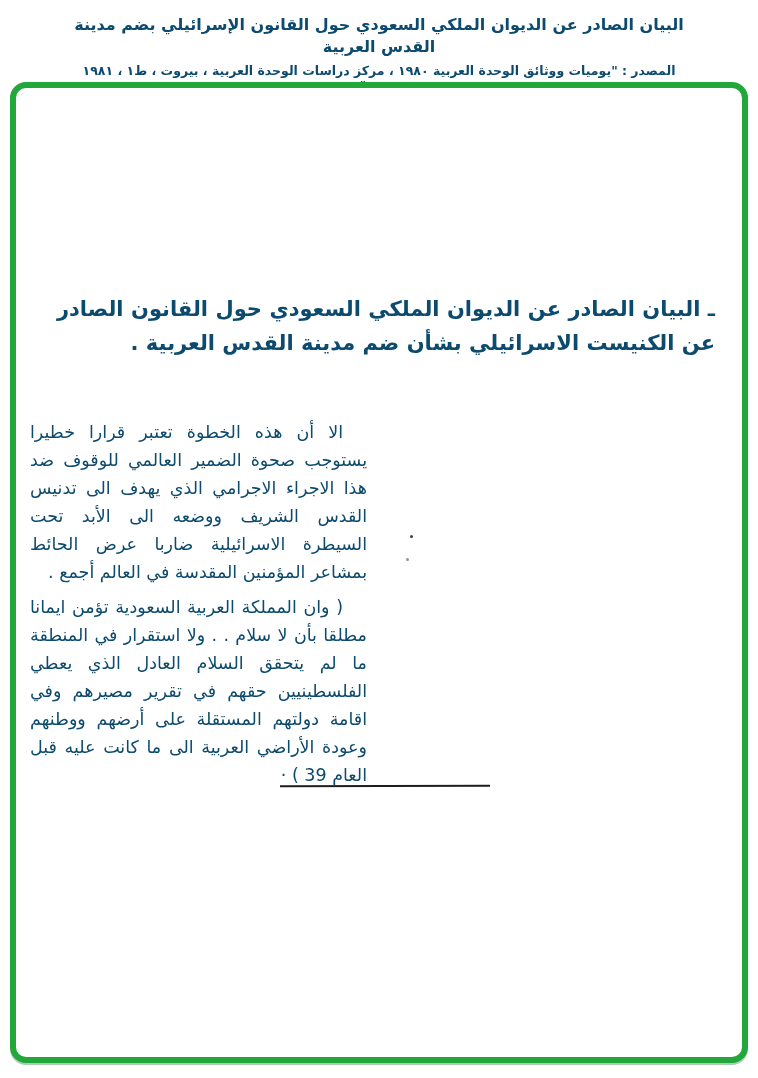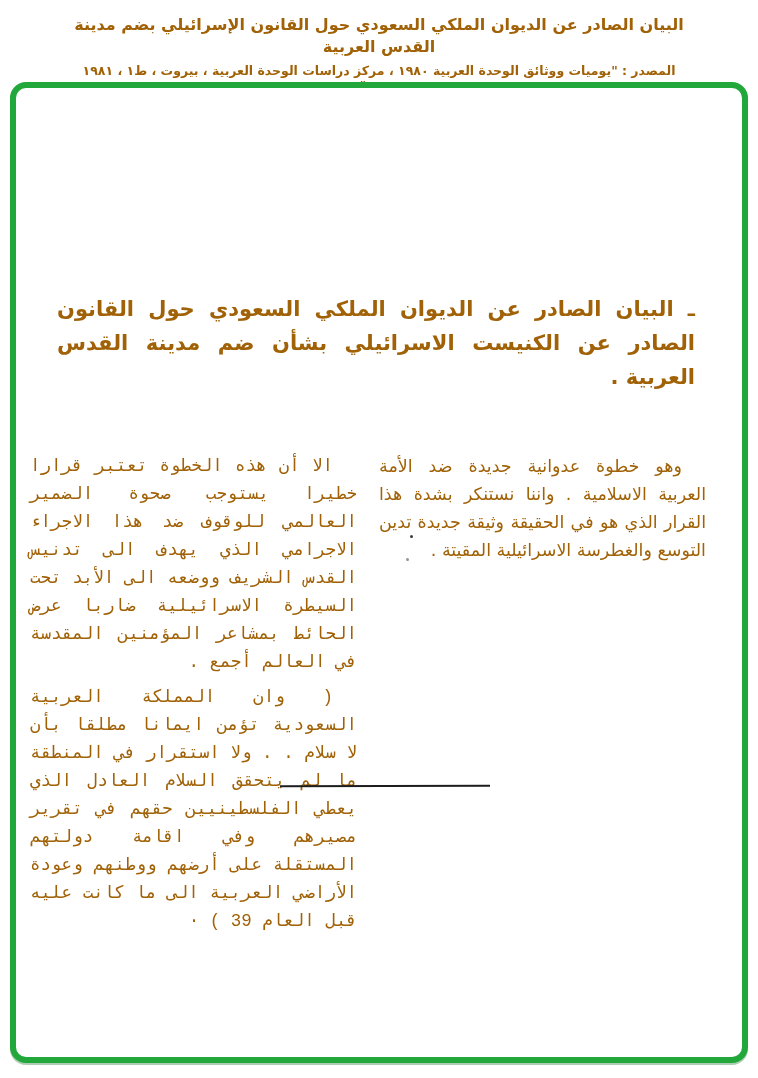--- a/index.html
+++ b/index.html
@@ -1,44 +1,44 @@
 <!DOCTYPE html>
 <html lang="ar"><head>
 <meta charset="utf-8">
 <style>
   html, body { margin: 0; padding: 0; background: #ffffff; }
   .page {
     position: relative; width: 758px; height: 1078px; margin: 0 auto;
-    background: #ffffff; color: #a16207; overflow: hidden;
+    background: #ffffff; color: #0c4a6e; overflow: hidden;
     font-family: "DejaVu Sans", sans-serif;
   }
   .hdr { position: absolute; top: 14px; left: 0; width: 100%; text-align: center; direction: rtl; }
   .hdr-title  { font-size: 16px; font-weight: bold; padding: 0 70px; line-height: 1.35; }
   .hdr-source { font-size: 12.5px; font-weight: bold; margin-top: 6px; padding: 0 80px; }
   .frame {
     position: absolute; left: 10px; top: 82px; width: 738px; height: 981px;
     box-sizing: border-box; border: 6px solid #22a83a; border-radius: 16px;
     background: #ffffff; box-shadow: 0 2px 0 rgba(20,110,40,0.35);
   }
   .frame-inner {
     position: relative; width: 100%; height: 100%; box-sizing: border-box;
-    direction: rtl; padding: 204px 36px 0 14px;
+    direction: rtl; padding: 204px 16px 0 14px;
   }
   .heading {
     margin: 0 11px 0 27px; font-size: 21px; font-weight: bold;
     line-height: 1.62; text-align: justify;
   }
   .dateline {
     display: flex; justify-content: space-between; align-items: baseline;
     margin: 18px 11px 0 27px; font-size: 18.5px; font-weight: 600;
   }
   .columns { display: flex; gap: 22px; margin-top: 40px; font-size: 17.5px; line-height: 28px; }
   .col { flex: 1 1 0; text-align: justify; min-width: 0; }
   .col p { margin: 0 0 18px 0; text-indent: 24px; }
-  .col-left p { margin-bottom: 7px; font-family: Liberation Mono, monospace; }
+  .col-left p { margin-bottom: 7px; }
   .divider {
     position: absolute; left: 264px; top: 697px; width: 210px; height: 2px;
     background: #1d1d1d; transform: rotate(-0.15deg);
   }
   .speck { position: absolute; width: 3px; height: 3px; border-radius: 50%; background: #3a3a3a; }
   .speck-1 { left: 394px; top: 447px; }
   .speck-2 { left: 390px; top: 470px; opacity: 0.55; }
 </style>
 </head>
 <body>
@@ -53,21 +53,20 @@
   <div class="frame">
     <div class="frame-inner">
 
       <div class="heading">ـ البيان الصادر عن الديوان الملكي السعودي حول القانون الصادر عن الكنيست الاسرائيلي بشأن ضم مدينة القدس العربية .</div>
 
       <div class="dateline">
       </div>
 
       <div class="columns">
         <div class="col col-right">
-          <p>وهو خطوة عدوانية جديدة ضد الأمة العربية الاسلامية . واننا نستنكر بشدة هذا القرار الذي هو في الحقيقة وثيقة جديدة تدين التوسع والغطرسة الاسرائيلية المقيتة .</p>
         </div>
         <div class="col col-left">
           <p>الا أن هذه الخطوة تعتبر قرارا خطيرا يستوجب صحوة الضمير العالمي للوقوف ضد هذا الاجراء الاجرامي الذي يهدف الى تدنيس القدس الشريف ووضعه الى الأبد تحت السيطرة الاسرائيلية ضاربا عرض الحائط بمشاعر المؤمنين المقدسة في العالم أجمع .</p>
           <p>( وان المملكة العربية السعودية تؤمن ايمانا مطلقا بأن لا سلام . . ولا استقرار في المنطقة ما لم يتحقق السلام العادل الذي يعطي الفلسطينيين حقهم في تقرير مصيرهم وفي اقامة دولتهم المستقلة على أرضهم ووطنهم وعودة الأراضي العربية الى ما كانت عليه قبل العام 39 ) ·</p>
         </div>
       </div>
 
     </div>
 
     <div class="divider"></div>

